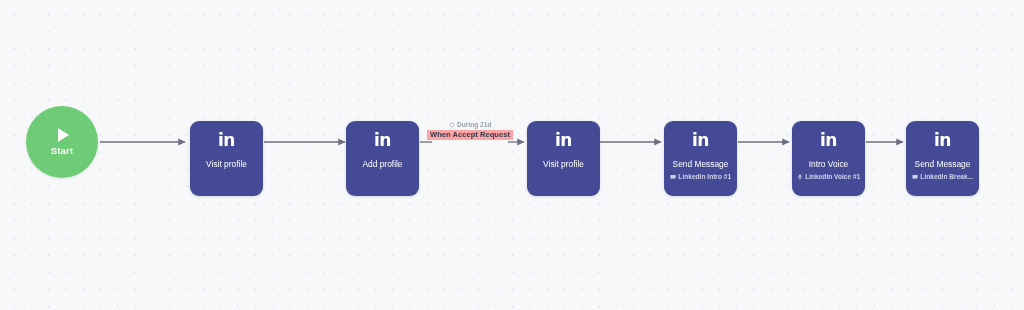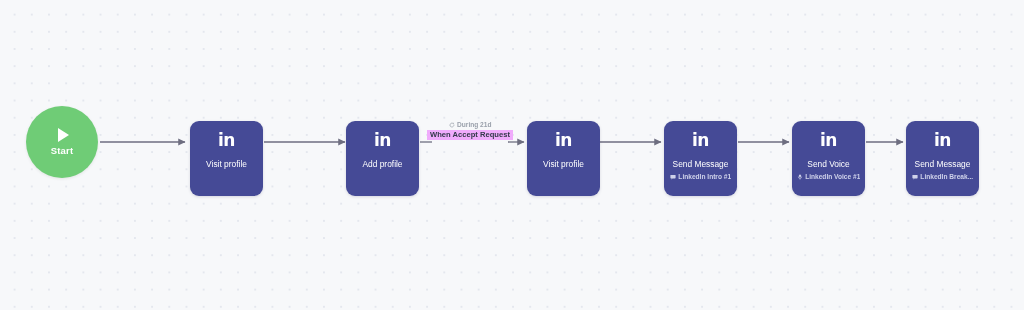--- a/index.html
+++ b/index.html
@@ -142,21 +142,21 @@
     font-weight: 600;
     line-height: 8px;
     white-space: nowrap;
   }
   .cond-main {
     color: #33384a;
     font-size: 7.6px;
     font-weight: 700;
     line-height: 10px;
     white-space: nowrap;
-    background: #f0abfc;
+    background: #fca5a5;
     padding: 0 3px;
   }
 </style>
 </head>
 <body>
 
 <div id="canvas">
 
   <svg id="wires" viewBox="0 0 1024 310" xmlns="http://www.w3.org/2000/svg">
     <defs>
@@ -218,21 +218,21 @@
       <svg class="sub-icon" width="6" height="6" viewBox="0 0 12 12" xmlns="http://www.w3.org/2000/svg">
         <rect x="0.8" y="1.8" width="10.4" height="7.2" rx="1.4" fill="#cfd2ea"></rect>
         <path d="M3 9 L3 11 L5.4 9 z" fill="#cfd2ea"></path>
       </svg>
       <span class="node-sub-text">LinkedIn Intro #1</span>
     </div>
   </div>
 
   <div class="node" style="left:792px">
     <span class="node-logo">in</span>
-    <span class="node-title">Send Voice</span>
+    <span class="node-title">Intro Voice</span>
     <div class="node-sub">
       <svg class="sub-icon" width="6" height="6" viewBox="0 0 12 12" xmlns="http://www.w3.org/2000/svg">
         <rect x="4.2" y="0.8" width="3.6" height="6" rx="1.8" fill="#cfd2ea"></rect>
         <path d="M2.6 5.6 a3.4 3.4 0 0 0 6.8 0" fill="none" stroke="#cfd2ea" stroke-width="1.2" stroke-linecap="round"></path>
         <rect x="5.4" y="8.6" width="1.2" height="2.6" fill="#cfd2ea"></rect>
       </svg>
       <span class="node-sub-text">LinkedIn Voice #1</span>
     </div>
   </div>
 

